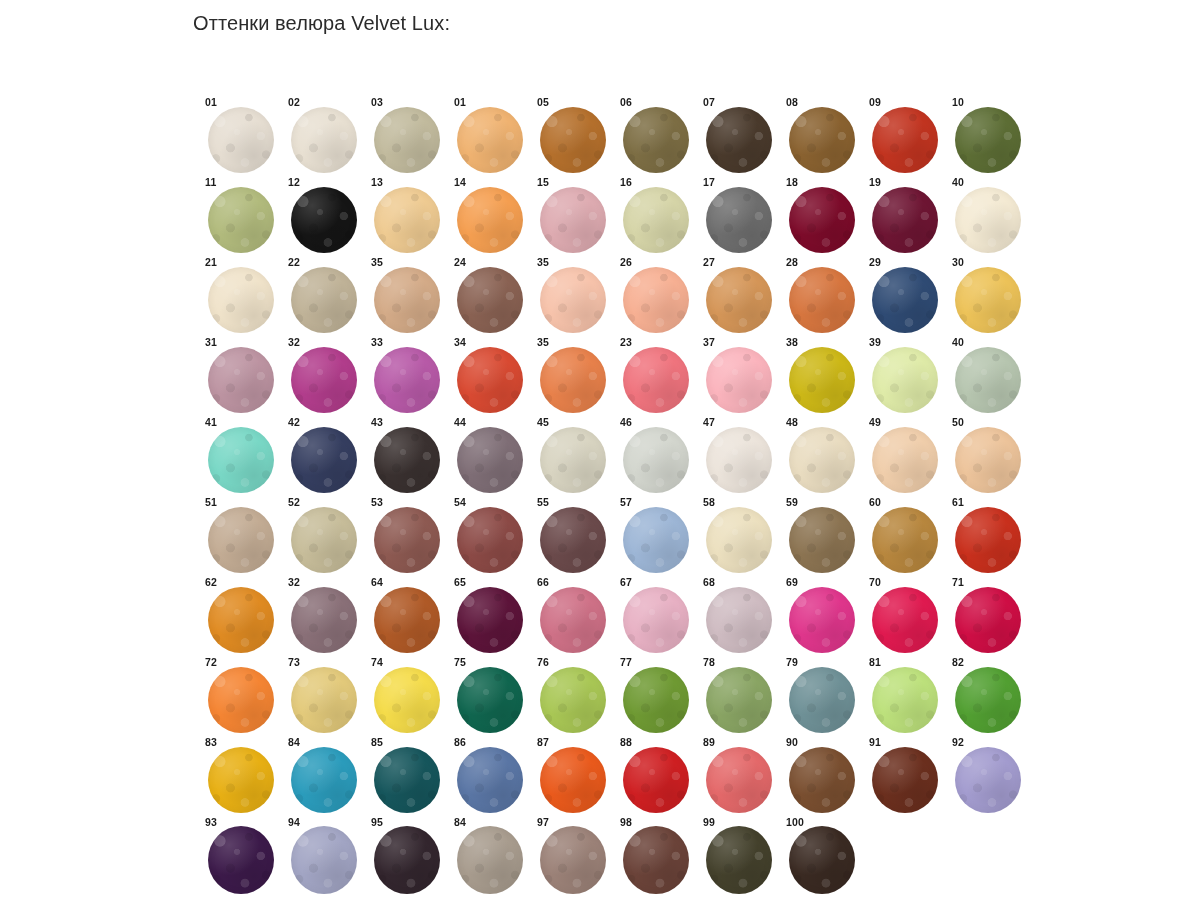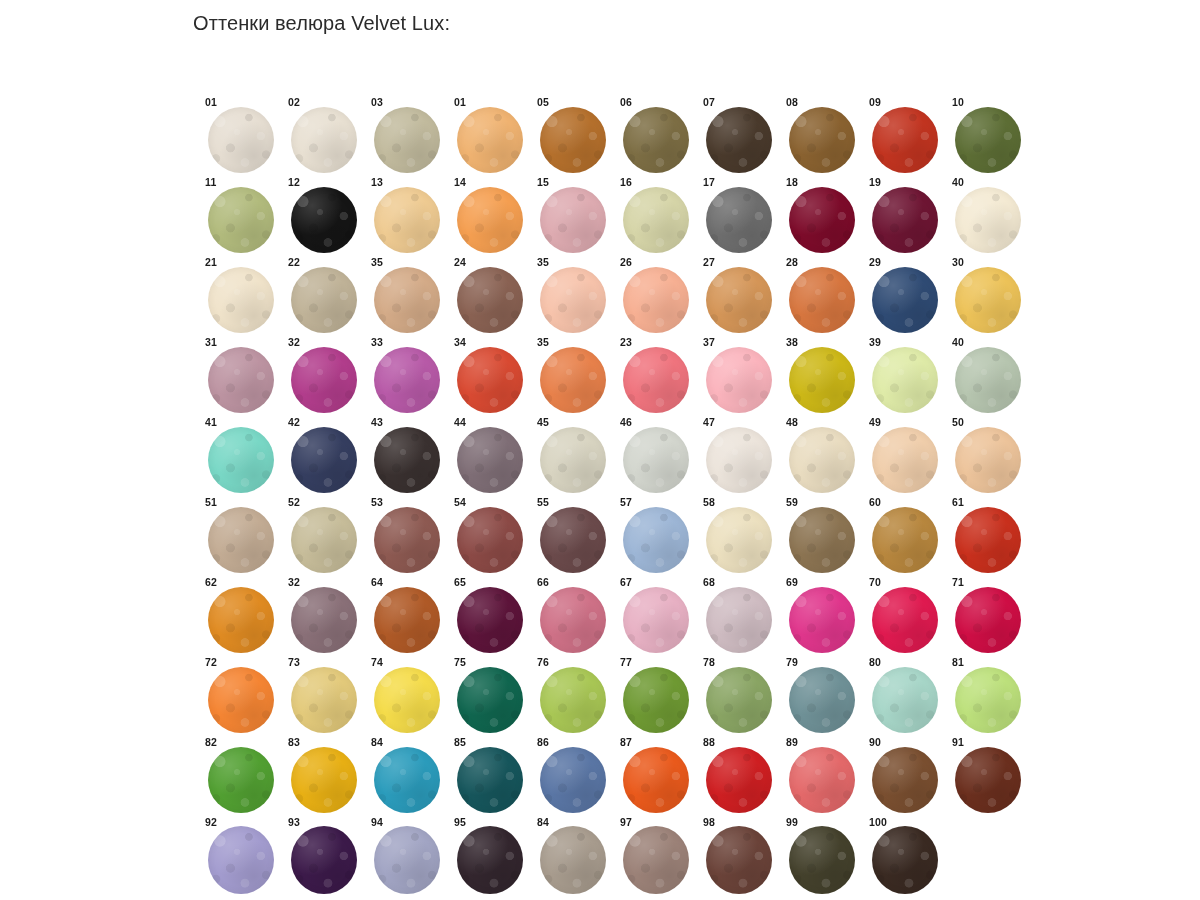--- a/index.html
+++ b/index.html
@@ -406,24 +406,20 @@
       </div>
       <div class="cell">
         <span class="cell-label">78</span>
         <div class="swatch" style="background-color: rgb(138, 165, 100);"></div>
       </div>
       <div class="cell">
         <span class="cell-label">79</span>
         <div class="swatch" style="background-color: rgb(111, 145, 151);"></div>
       </div>
       <div class="cell">
-        <span class="cell-label">80</span>
-        <div class="swatch" style="background-color: rgb(167, 214, 200);"></div>
-      </div>
-      <div class="cell">
         <span class="cell-label">81</span>
         <div class="swatch" style="background-color: rgb(189, 225, 124);"></div>
       </div>
       <div class="cell">
         <span class="cell-label">82</span>
         <div class="swatch" style="background-color: rgb(82, 160, 50);"></div>
       </div>
       <div class="cell">
         <span class="cell-label">83</span>
         <div class="swatch" style="background-color: rgb(232, 176, 20);"></div>

